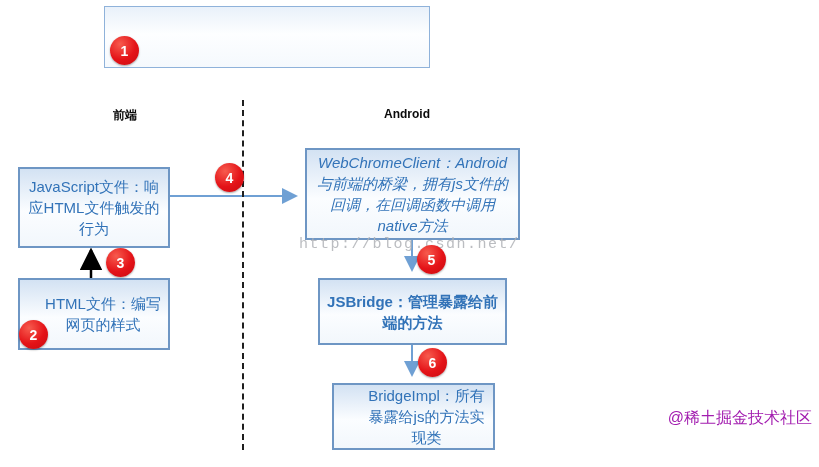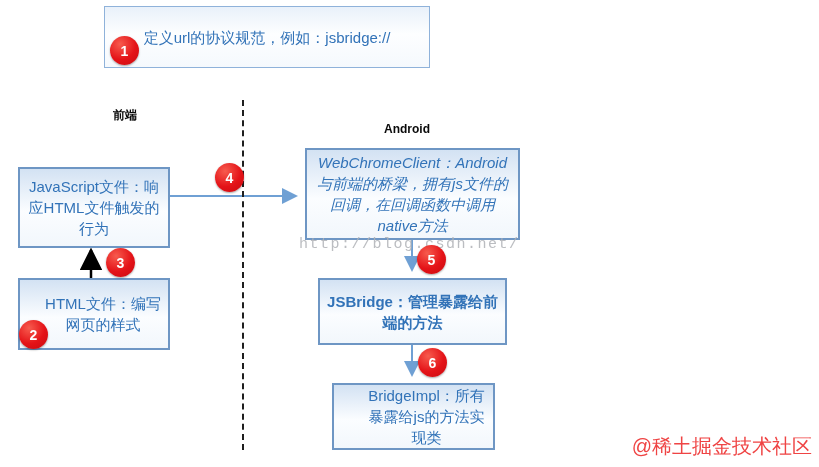--- a/index.html
+++ b/index.html
@@ -56,22 +56,22 @@
   #arrows{position:absolute;left:0;top:0;width:819px;height:467px;pointer-events:none;}
   
   .wm-csdn{
     position:absolute;left:299px;top:236px;
     font-family:"Liberation Mono","DejaVu Sans Mono",monospace;
     font-size:15px;letter-spacing:1.5px;
     color:rgba(175,178,182,.85);
     white-space:nowrap;
   }
   .wm-juejin{
-    position:absolute;right:7px;top:433px;
-    font-size:20px;color:#ef4444;
+    position:absolute;right:7px;top:408px;
+    font-size:16px;color:#a21caf;
     white-space:nowrap;
   }
 </style>
 </head>
 <body>
 
 <div id="canvas">
 
   <svg id="arrows" viewBox="0 0 819 467">
     <defs>
@@ -86,25 +86,24 @@
     <line x1="170" y1="196" x2="296" y2="196" stroke="#6FA0D4" stroke-width="2" marker-end="url(#arrBlue)"></line>
 
     <line x1="91" y1="278" x2="91" y2="250" stroke="#000000" stroke-width="2.5" marker-end="url(#arrBlack)"></line>
 
     <line x1="412" y1="240" x2="412" y2="270" stroke="#6FA0D4" stroke-width="2" marker-end="url(#arrBlue)"></line>
 
     <line x1="412" y1="345" x2="412" y2="375" stroke="#6FA0D4" stroke-width="2" marker-end="url(#arrBlue)"></line>
   </svg>
 
   <div class="node light" style="left:104px;top:6px;width:326px;height:62px;flex-direction:column;">
-    <span>定义url的协议规范，例如：jsbridge://</span>
   </div>
 
   <div class="lane-label" style="left:80px;top:107px;">前端</div>
-  <div class="lane-label" style="left:362px;top:107px;margin-top:15px;">Android</div>
+  <div class="lane-label" style="left:362px;top:107px;">Android</div>
 
   <div class="divider"></div>
 
   <div class="node" style="left:18px;top:167px;width:152px;height:81px;">
     <span>JavaScript文件：响应HTML文件触发的行为</span>
   </div>
 
   <div class="node" style="left:18px;top:278px;width:152px;height:72px;padding-left:24px;">
     <span>HTML文件：编写网页的样式</span>
   </div>

